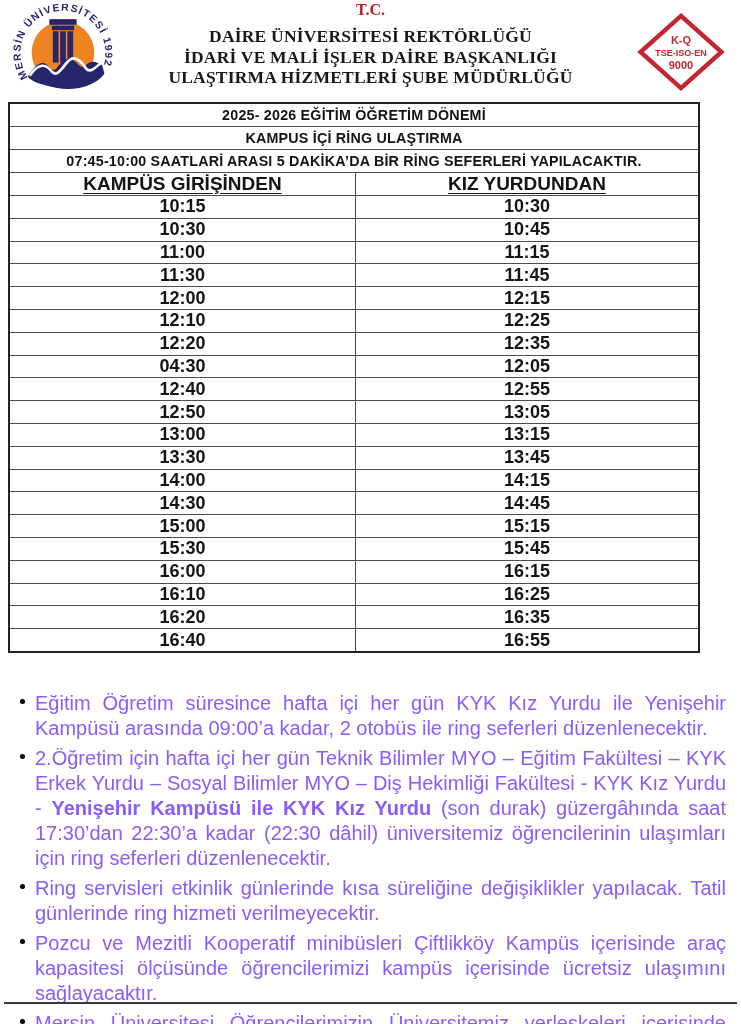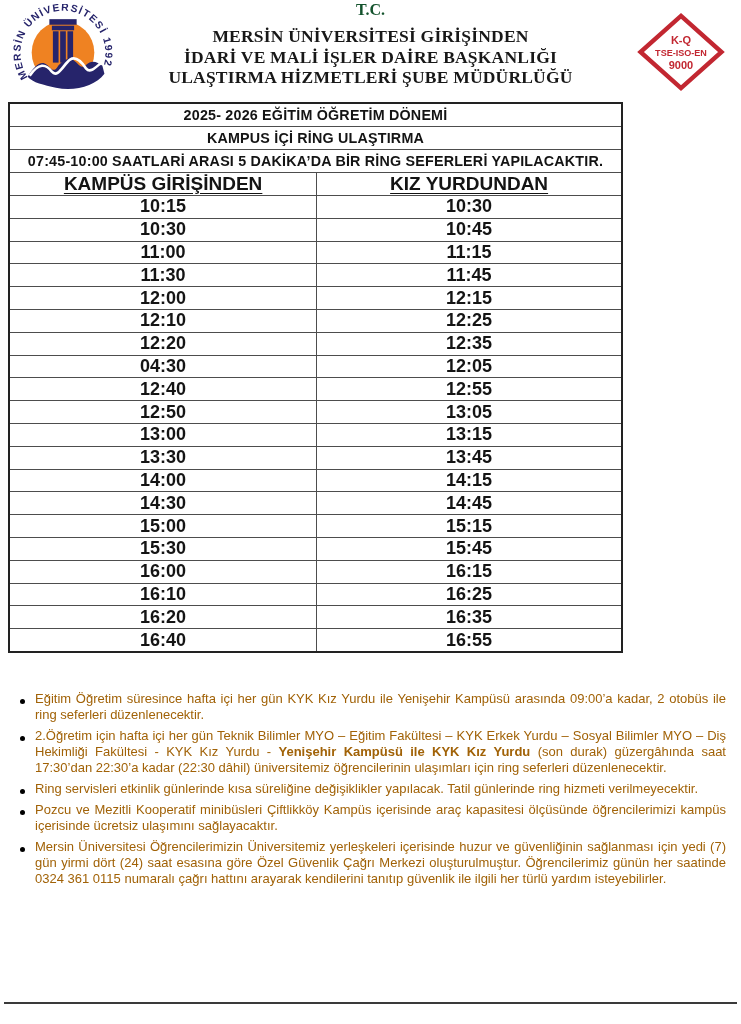--- a/index.html
+++ b/index.html
@@ -8,53 +8,53 @@
     background:#ffffff; color:#111;
     font-family:"Liberation Sans", sans-serif;
   }
 
   
   .header { position:relative; height:102px; }
   .logo-left  { position:absolute; left:12px; top:4px; width:102px; height:97px; }
   .logo-right { position:absolute; right:16px; top:12px; width:88px; height:80px; }
   .tc {
     position:absolute; top:1px; left:0; right:0; text-align:center;
-    font-family:"Liberation Serif", serif; font-weight:bold; font-size:16px; color:#14532d;
+    font-family:"Liberation Serif", serif; font-weight:bold; font-size:16px; color:#b91c1c;
   }
   .org {
     position:absolute; top:26px; left:0; right:0; text-align:center;
     font-family:"Liberation Serif", serif; font-weight:bold; font-size:17.5px;
     line-height:20.5px; color:#181818; letter-spacing:.2px;
   }
 
   
   table.schedule {
-    position:absolute; left:8px; top:102px; width:615px;
+    position:absolute; left:8px; top:102px; width:692px;
     border-collapse:collapse; table-layout:fixed;
     border:2px solid #222;
   }
   table.schedule td {
     border:1px solid #4d4d4d; text-align:center; vertical-align:middle;
     font-weight:bold; color:#141414; padding:0;
   }
   td.span2 { height:22px; font-size:14.3px; letter-spacing:.2px; }
   td.colhead { height:22px; font-size:19px; }
   td.colhead span { text-decoration:underline; text-underline-offset:3px; }
   td.time { height:21.8px; font-size:18px; }
 
   
   .notes { position:absolute; left:13px; right:15px; top:691px; }
   .bullet { display:flex; margin-bottom:5px; }
   .dot {
     flex:none; width:5px; height:5px; border-radius:50%; background:#000;
     margin:8px 10px 0 7px;
   }
   .btext {
-    flex:1; font-size:13px; line-height:16px; text-align:justify;
-    color:#a16207;
+    flex:1; font-size:20px; line-height:25px; text-align:justify;
+    color:#8b5cf6;
   }
   .btext .b { font-weight:bold; }
 
   .footer-rule {
     position:absolute; left:4px; right:4px; top:1002px;
     border-top:2px solid #3a3a3a;
   }
 </style>
 </head>
 <body>
@@ -78,21 +78,21 @@
       <path fill="#26246B" d="M 15 72 C 21 62 28 55 34 60 C 38 63 40 68 44 63 C 50 55 56 52 62 57 C 66 60 68 65 73 60 C 78 55 84 57 89 61 L 91 69 C 82 81 62 87 43 83 C 31 80 20 78 15 72 Z"></path>
       <path fill="none" stroke="#ffffff" stroke-width="2.6" d="M 17 71 C 26 58 33 59 39 67 C 45 74 51 59 57 55 C 63 51 69 58 73 64 C 77 69 83 62 88 58"></path>
       <text font-family="Liberation Sans, sans-serif" font-size="10.2" font-weight="bold" fill="#26246B" letter-spacing="1.3">
         <textPath href="#ringPath" startOffset="1%">MERSİN ÜNİVERSİTESİ 1992</textPath>
       </text>
     </svg>
 
     <div class="tc">T.C.</div>
 
     <div class="org">
-      <div>MERSİN ÜNİVERSİTESİ GİRİŞİNDEN</div>
+      <div>DAİRE ÜNİVERSİTESİ REKTÖRLÜĞÜ</div>
       <div>İDARİ VE MALİ İŞLER DAİRE BAŞKANLIĞI</div>
       <div>ULAŞTIRMA HİZMETLERİ ŞUBE MÜDÜRLÜĞÜ</div>
     </div>
 
     <svg class="logo-right" viewBox="0 0 100 90" xmlns="http://www.w3.org/2000/svg">
       <polygon points="50,4 96,45 50,86 4,45" fill="#ffffff" stroke="#C22731" stroke-width="5"></polygon>
       <g fill="#C22731" font-family="Liberation Sans, sans-serif" font-weight="bold" text-anchor="middle">
         <text x="50" y="36" font-size="12.5">K-Q</text>
         <text x="50" y="50" font-size="10.3">TSE-ISO-EN</text>
         <text x="50" y="64" font-size="12.5">9000</text>

